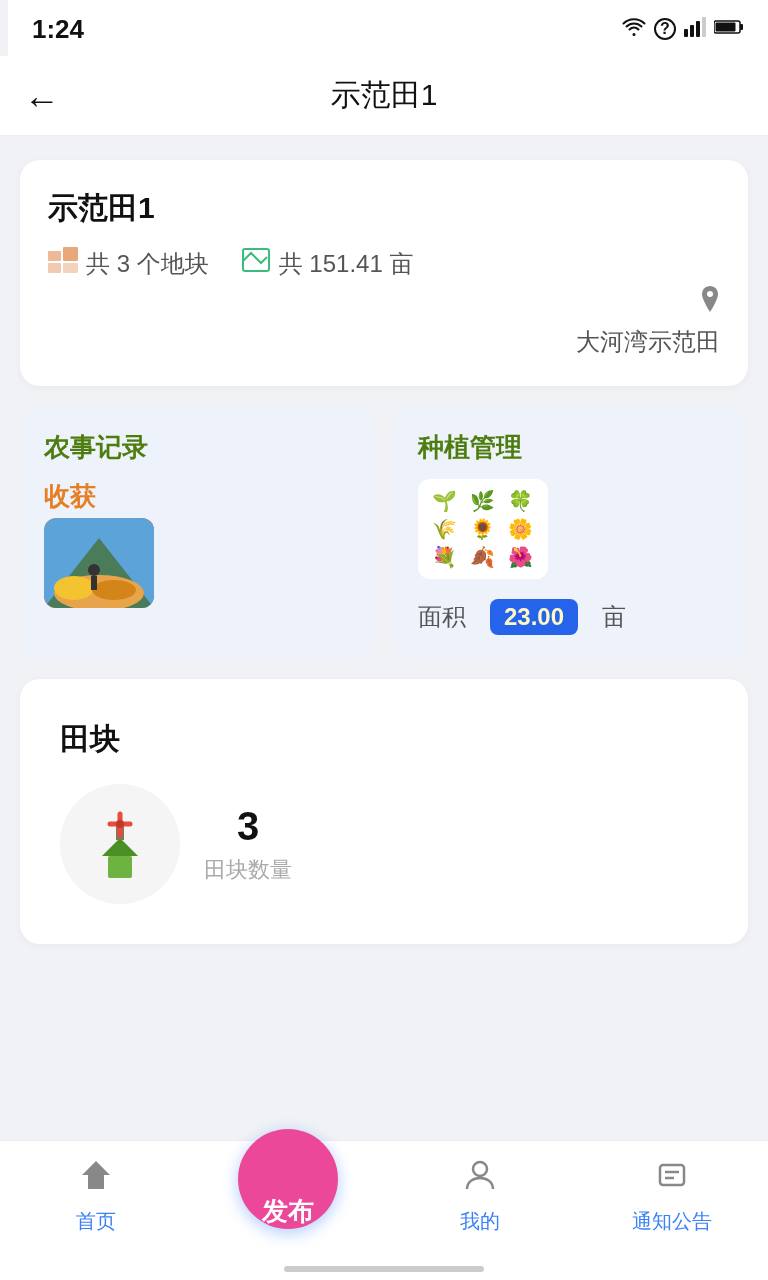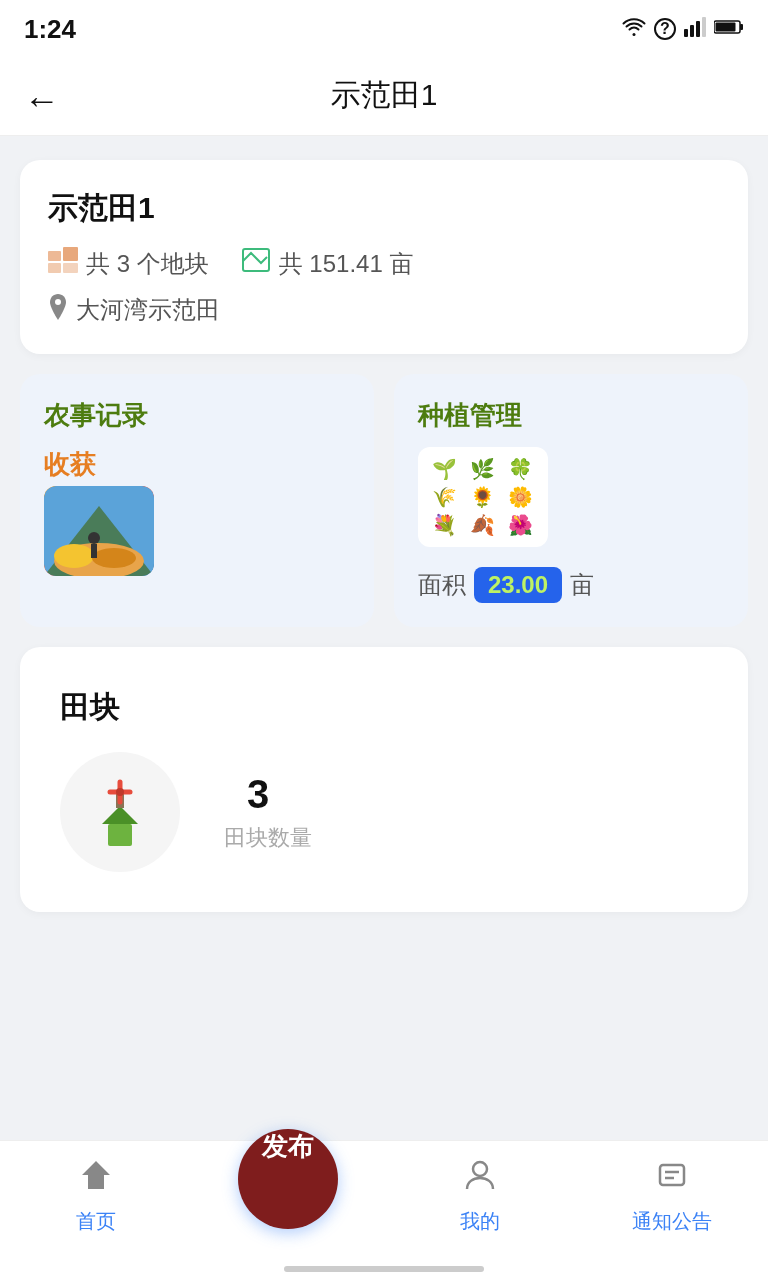--- a/index.html
+++ b/index.html
@@ -13,20 +13,21 @@
     }
 
     
     .status-bar {
       background: #fff;
       display: flex;
       justify-content: space-between;
       align-items: center;
       padding: 10px 24px 8px;
       height: 56px;
+      margin-left: 8px;
     }
     .status-time {
       font-size: 26px;
       font-weight: 600;
       color: #111;
     }
     .status-icons {
       display: flex;
       align-items: center;
       gap: 8px;
@@ -81,38 +82,39 @@
     .farm-info-card .farm-name {
       font-size: 30px;
       font-weight: 700;
       color: #111;
       margin-bottom: 18px;
     }
     .farm-stats {
       display: flex;
       gap: 32px;
       align-items: center;
-      margin-bottom: 14px;
+      margin-bottom: 6px;
     }
     .farm-stat-item {
       display: flex;
       align-items: center;
       gap: 8px;
       font-size: 24px;
       color: #555;
     }
     .stat-icon {
       font-size: 26px;
     }
     .farm-location {
       display: flex;
       align-items: flex-end;
       gap: 8px;
       font-size: 24px;
       color: #555;
+      flex-direction: column;
     }
 
     
     .card-row {
       display: flex;
       gap: 20px;
     }
     .card-half {
       flex: 1;
       background: #eef3fb;
@@ -145,27 +147,27 @@
       background: linear-gradient(135deg, #f39c12, #e74c3c, #2980b9);
       overflow: hidden;
       display: flex;
       align-items: center;
       justify-content: center;
       font-size: 40px;
     }
     .planting-area {
       display: flex;
       align-items: center;
-      gap: 8px;
+      gap: 24px;
       font-size: 24px;
       color: #555;
     }
     .area-badge {
       background: #2563eb;
-      color: #bef264;
+      color: #fef9c3;
       border-radius: 8px;
       padding: 4px 14px;
       font-size: 24px;
       font-weight: 600;
     }
 
     
     .fields-card {
       background: #fff;
       border-radius: 20px;
@@ -203,21 +205,20 @@
       gap: 6px;
     }
     .field-stat-value {
       font-size: 40px;
       font-weight: 700;
       color: #111;
     }
     .field-stat-label {
       font-size: 22px;
       color: #aaa;
-      margin-left: 20px;
     }
 
     
     .tab-bar {
       position: fixed;
       bottom: 0;
       left: 0;
       width: 768px;
       height: 140px;
       background: #fff;
@@ -249,23 +250,23 @@
       align-items: center;
       justify-content: flex-start;
       padding-top: 0;
       position: relative;
       top: -28px;
     }
     .publish-btn {
       width: 100px;
       height: 100px;
       border-radius: 50%;
-      background: #7f1d1d;
-      display: flex;
-      align-items: flex-start;
+      background: #ec4899;
+      display: flex;
+      align-items: flex-end;
       justify-content: center;
       box-shadow: 0 4px 16px rgba(59,130,246,0.4);
       cursor: pointer;
     }
     .publish-btn-text {
       color: #fff;
       font-size: 26px;
       font-weight: 700;
     }
 

